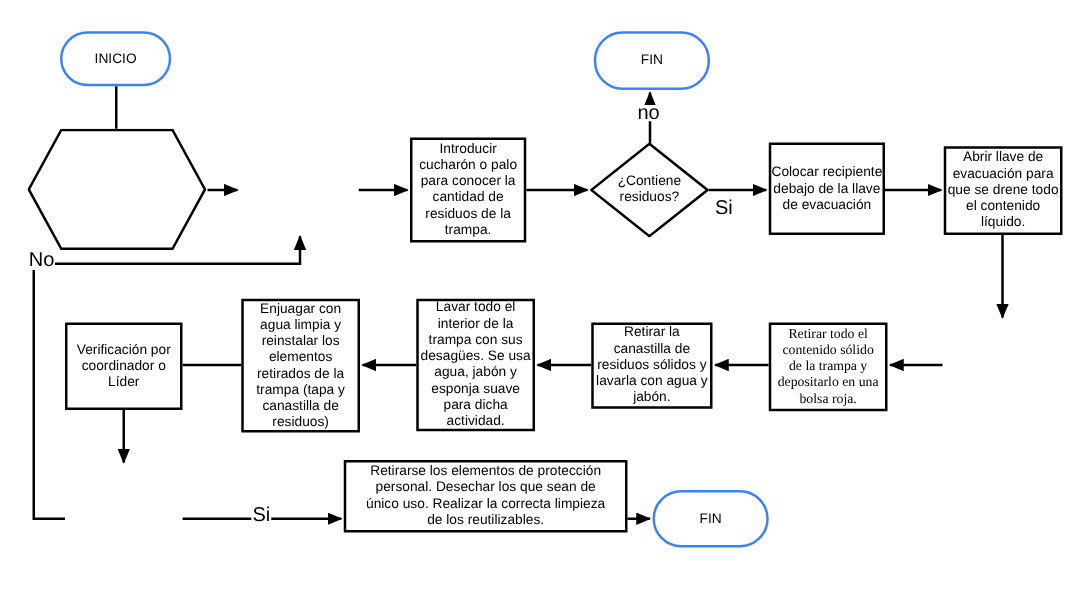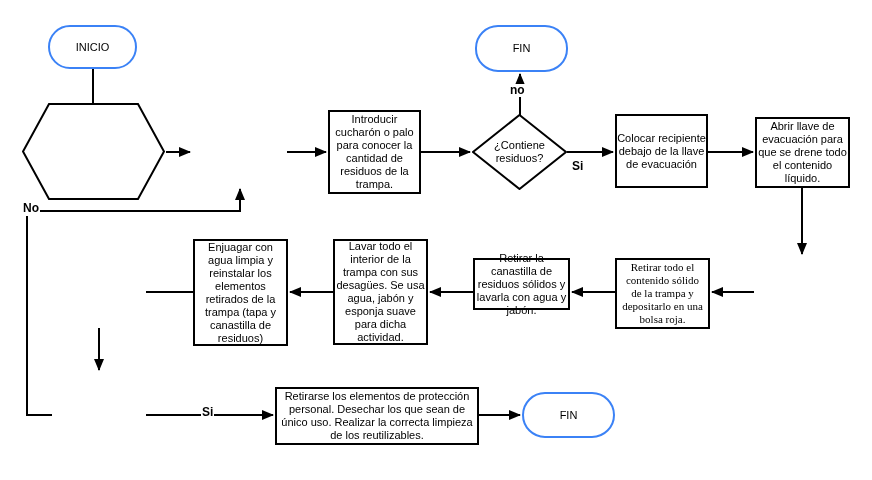--- a/index.html
+++ b/index.html
@@ -12,21 +12,21 @@
   .node{position:absolute;z-index:1;display:flex;align-items:center;justify-content:center;box-sizing:border-box;}
   .rect{background:#fff;border:2px solid #000;}
   .stadium{background:#fff;border:2px solid #3b82f6;border-radius:23px;}
   .shape-svg{position:absolute;left:0;top:0;}
   .shape-svg polygon{fill:#fff;stroke:#000;stroke-width:2;}
   .label{
     position:relative;z-index:2;text-align:center;font-size:11px;line-height:13px;
     white-space:pre-line;
   }
   .edge-label{
-    position:absolute;z-index:3;font-size:12px;line-height:13px;background:#fff;padding:0 1px;font-weight:bold;
+    position:absolute;z-index:3;font-size:16px;line-height:13px;background:#fff;padding:0 1px;
   }
   .edge-label.nobg{background:transparent;}
 </style>
 </head>
 <body>
 
 <div id="canvas">
 
   <svg id="edges">
     <defs>
@@ -102,21 +102,21 @@
 
 
   <div class="node rect" style="left:615px;top:258px;width:95px;height:71px;font-family:Liberation Serif, serif;">
     <span class="label">Retirar todo el
 contenido sólido
 de la trampa y
 depositarlo en una
 bolsa roja.</span>
   </div>
 
-  <div class="node rect" style="left:473px;top:258px;width:97px;height:52px;justify-content:center;">
+  <div class="node rect" style="left:473px;top:258px;width:97px;height:69px;justify-content:center;">
     <span class="label">Retirar la
 canastilla de
 residuos sólidos y
 lavarla con agua y
 jabón.</span>
   </div>
 
   <div class="node rect" style="left:333px;top:239px;width:95px;height:106px;">
     <span class="label">Lavar todo el
 interior de la
@@ -132,23 +132,28 @@
     <span class="label">Enjuagar con
 agua limpia y
 reinstalar los
 elementos
 retirados de la
 trampa (tapa y
 canastilla de
 residuos)</span>
   </div>
 
+  <div class="node rect" style="left:52px;top:258px;width:94px;height:70px;">
+    <span class="label">Verificación por
+coordinador o
+Líder</span>
+  </div>
 
 
-  <div class="node rect" style="left:275px;top:387px;width:204px;height:58px;">
+  <div class="node rect" style="left:275px;top:368px;width:227px;height:58px;">
     <span class="label" style="width:198px;">Retirarse los elementos de protección
 personal. Desechar los que sean de
 único uso. Realizar la correcta limpieza
 de los reutilizables.</span>
   </div>
 
   <div class="node stadium" style="left:522px;top:392px;width:93px;height:46px;">
     <span class="label">FIN</span>
   </div>
 

